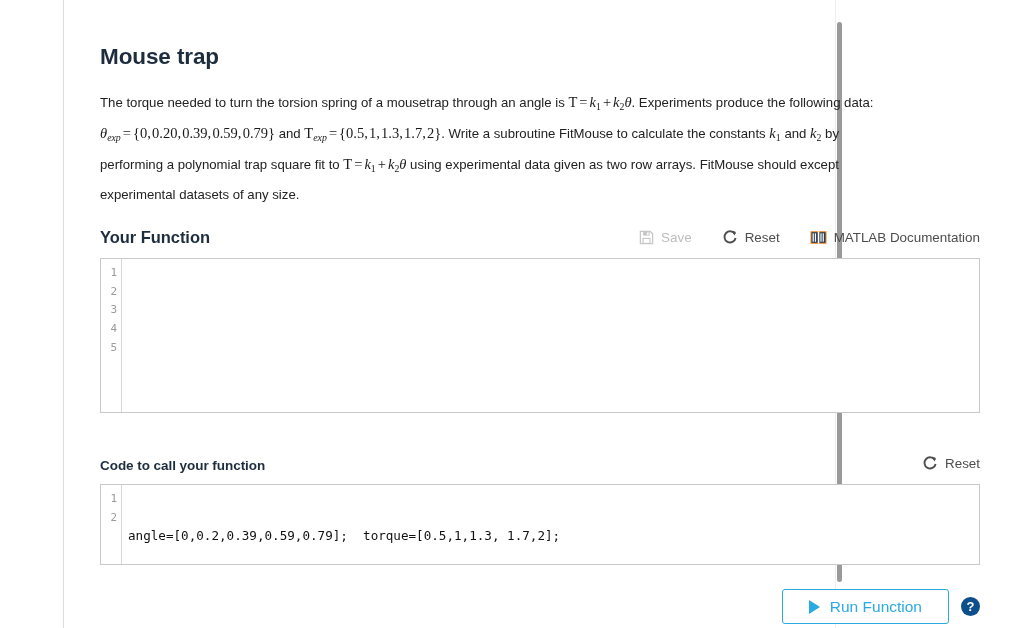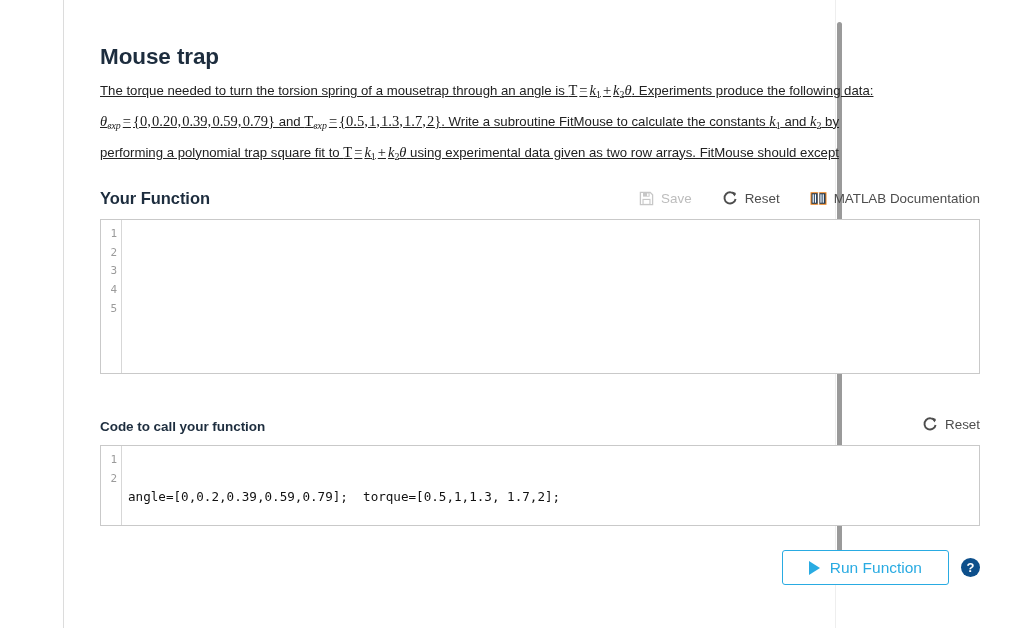--- a/index.html
+++ b/index.html
@@ -53,26 +53,25 @@
     font-size: 22.5px;
     font-weight: bold;
     color: #1d2d3e;
     margin: 0;
     padding-top: 44px;
     letter-spacing: -0.1px;
   }
 
   
   .problem {
-    margin-top: 7px;
+    margin-top: 19px;
     color: #222222;
     font-size: 13.2px;
     line-height: 27px;
     width: 848px;
-    text-decoration: underline;
   }
   .problem .ln { display: block; white-space: nowrap; }
   .mth {
     font-family: "Liberation Serif", serif;
     font-style: italic;
     font-size: 14.5px;
     color: #1a1a1a;
   }
   .mth .up { font-style: normal; }
   .mth .num { font-style: normal; }
@@ -221,20 +220,21 @@
   </div>
 
   <div class="content">
 
     <h1 class="page-title">Mouse trap</h1>
 
     <div class="problem">
       <span class="ln"><span>The torque needed to turn the torsion spring of a mousetrap through an angle is </span><span class="mth"><span class="up">T</span><span class="op">=</span>k<span class="sub num">1</span><span class="op">+</span>k<span class="sub num">2</span>θ</span><span>.  Experiments produce the following data:</span></span>
       <span class="ln"><span class="mth">θ<span class="sub">exp</span><span class="op">=</span><span class="num">{0, 0.20, 0.39, 0.59, 0.79}</span></span><span> and </span><span class="mth"><span class="up">T</span><span class="sub">exp</span><span class="op">=</span><span class="num">{0.5, 1, 1.3, 1.7, 2}</span></span><span>.  Write a subroutine FitMouse to calculate the constants </span><span class="mth">k<span class="sub num">1</span></span><span> and </span><span class="mth">k<span class="sub num">2</span></span><span> by</span></span>
       <span class="ln"><span>performing a polynomial trap square fit to </span><span class="mth"><span class="up">T</span><span class="op">=</span>k<span class="sub num">1</span><span class="op">+</span>k<span class="sub num">2</span>θ</span><span> using experimental data given as two row arrays.    FitMouse should except</span></span>
+      <span class="ln">experimental datasets of any size.</span>
     </div>
 
     <div class="section-head">
       <h2 class="section-title">Your Function</h2>
       <div class="actions">
 
         <span class="act disabled">
           <span class="glyph">
             <svg width="15" height="15" viewBox="0 0 16 16" aria-hidden="true">
               <path d="M1.5 1.5h10.4L14.5 4.1V14.5H1.5z" fill="none" stroke="#c7c7c7" stroke-width="1.4"></path>

